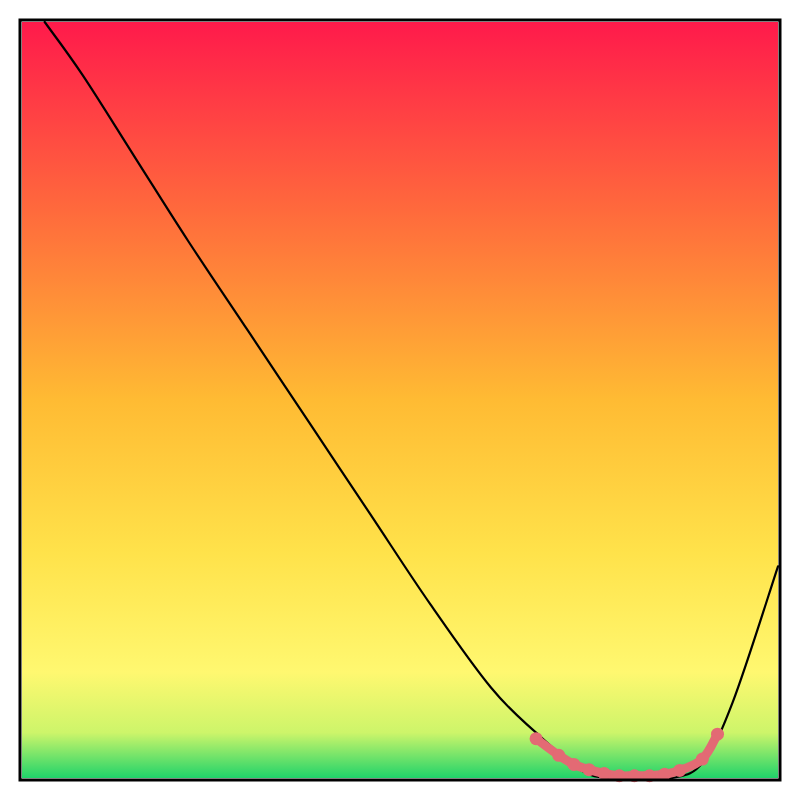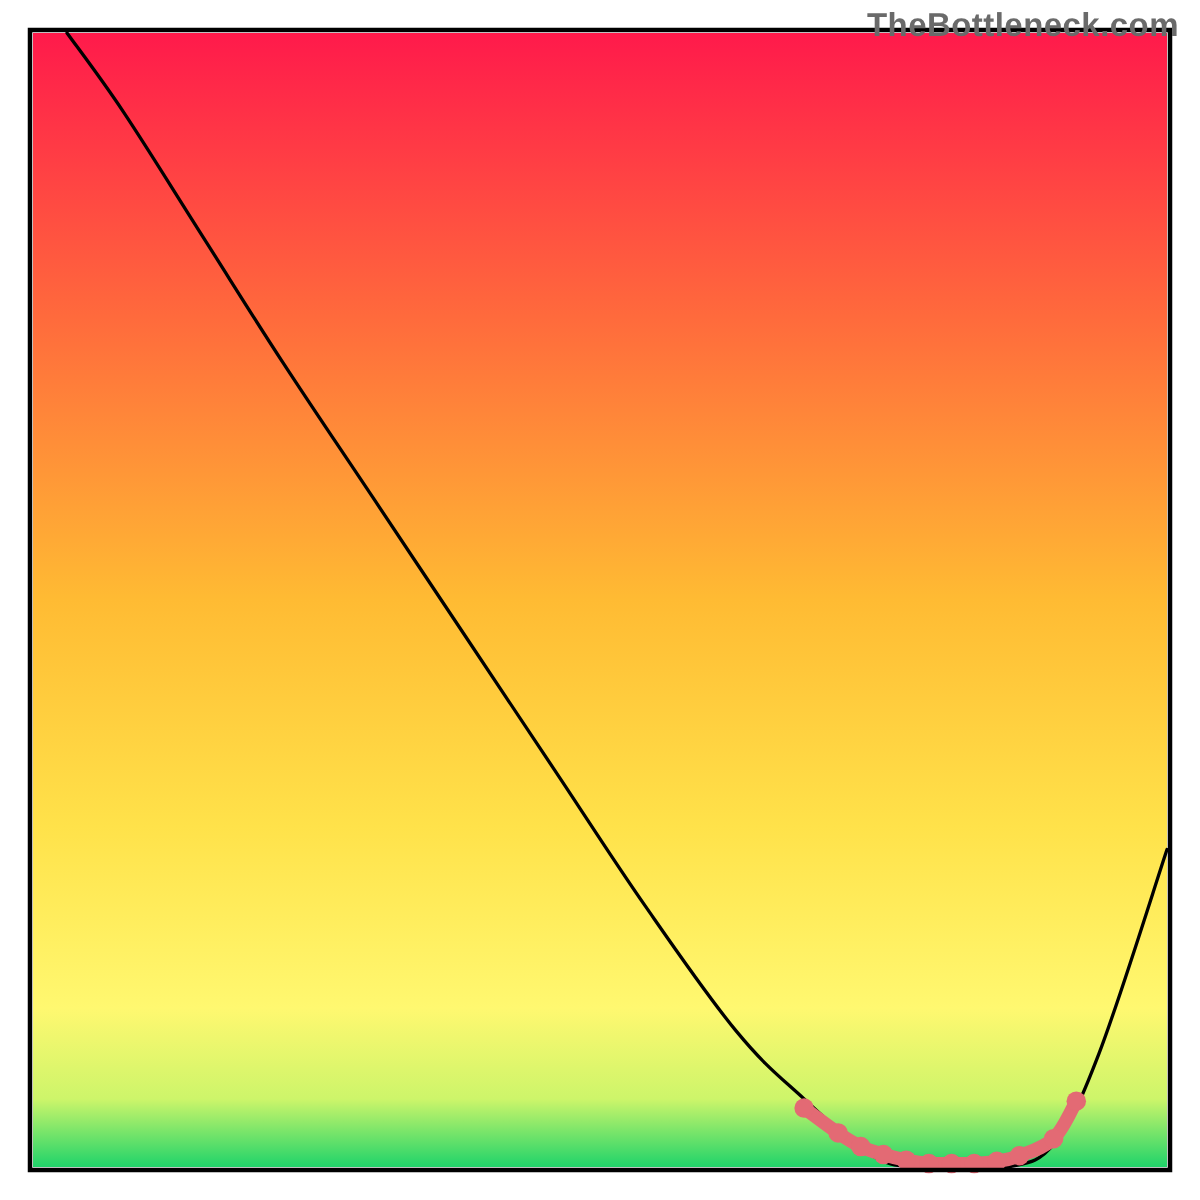--- a/index.html
+++ b/index.html
@@ -27,21 +27,20 @@
     z-index: 5;
   }
   svg {
     display: block;
   }
 </style>
 </head>
 <body>
 
 <div class="container">
-  <div class="watermark">TheBottleneck.com</div>
   <svg id="chart-svg" width="800" height="800" viewBox="0 0 800 800" preserveAspectRatio="none">
       <defs>
         <linearGradient id="bg-grad" x1="0%" y1="0%" x2="0%" y2="100%">
           <stop offset="0%" stop-color="#ff1a4b"></stop>
           <stop offset="25%" stop-color="#ff6a3c"></stop>
           <stop offset="50%" stop-color="#ffbb33"></stop>
           <stop offset="70%" stop-color="#ffe24a"></stop>
           <stop offset="86%" stop-color="#fff870"></stop>
           <stop offset="94%" stop-color="#cdf56a"></stop>
           <stop offset="100%" stop-color="#20d36a"></stop>

